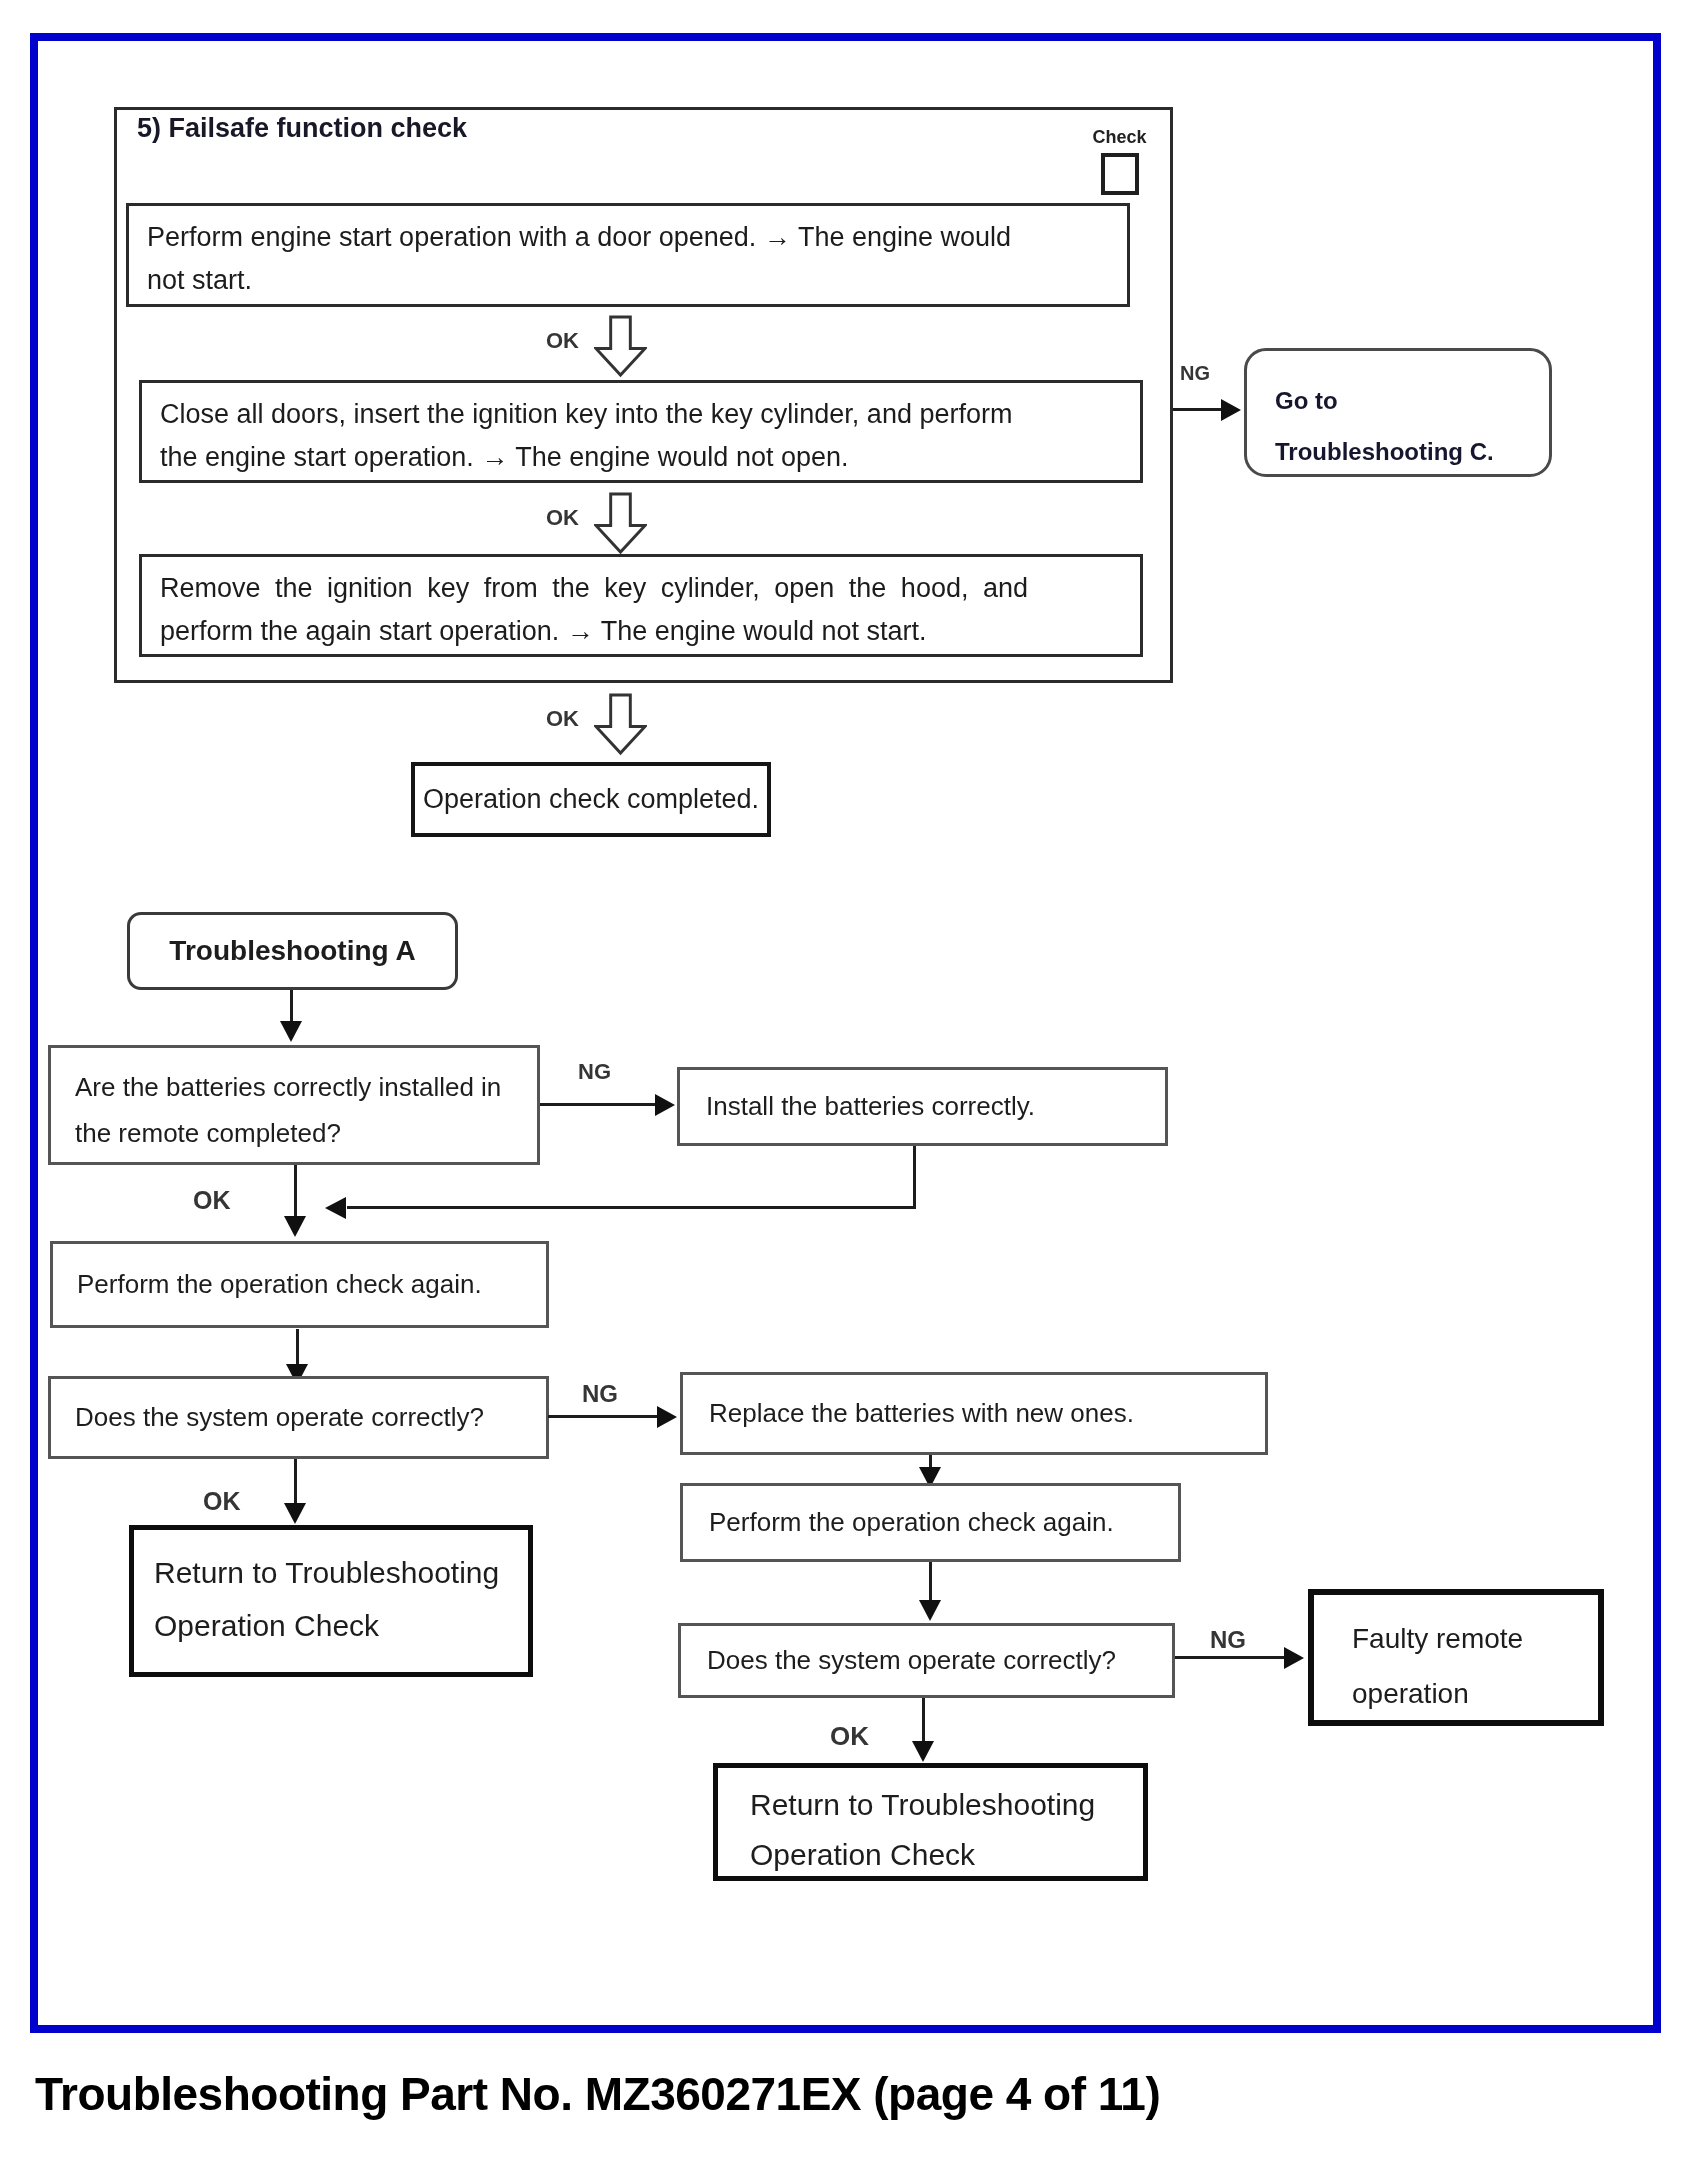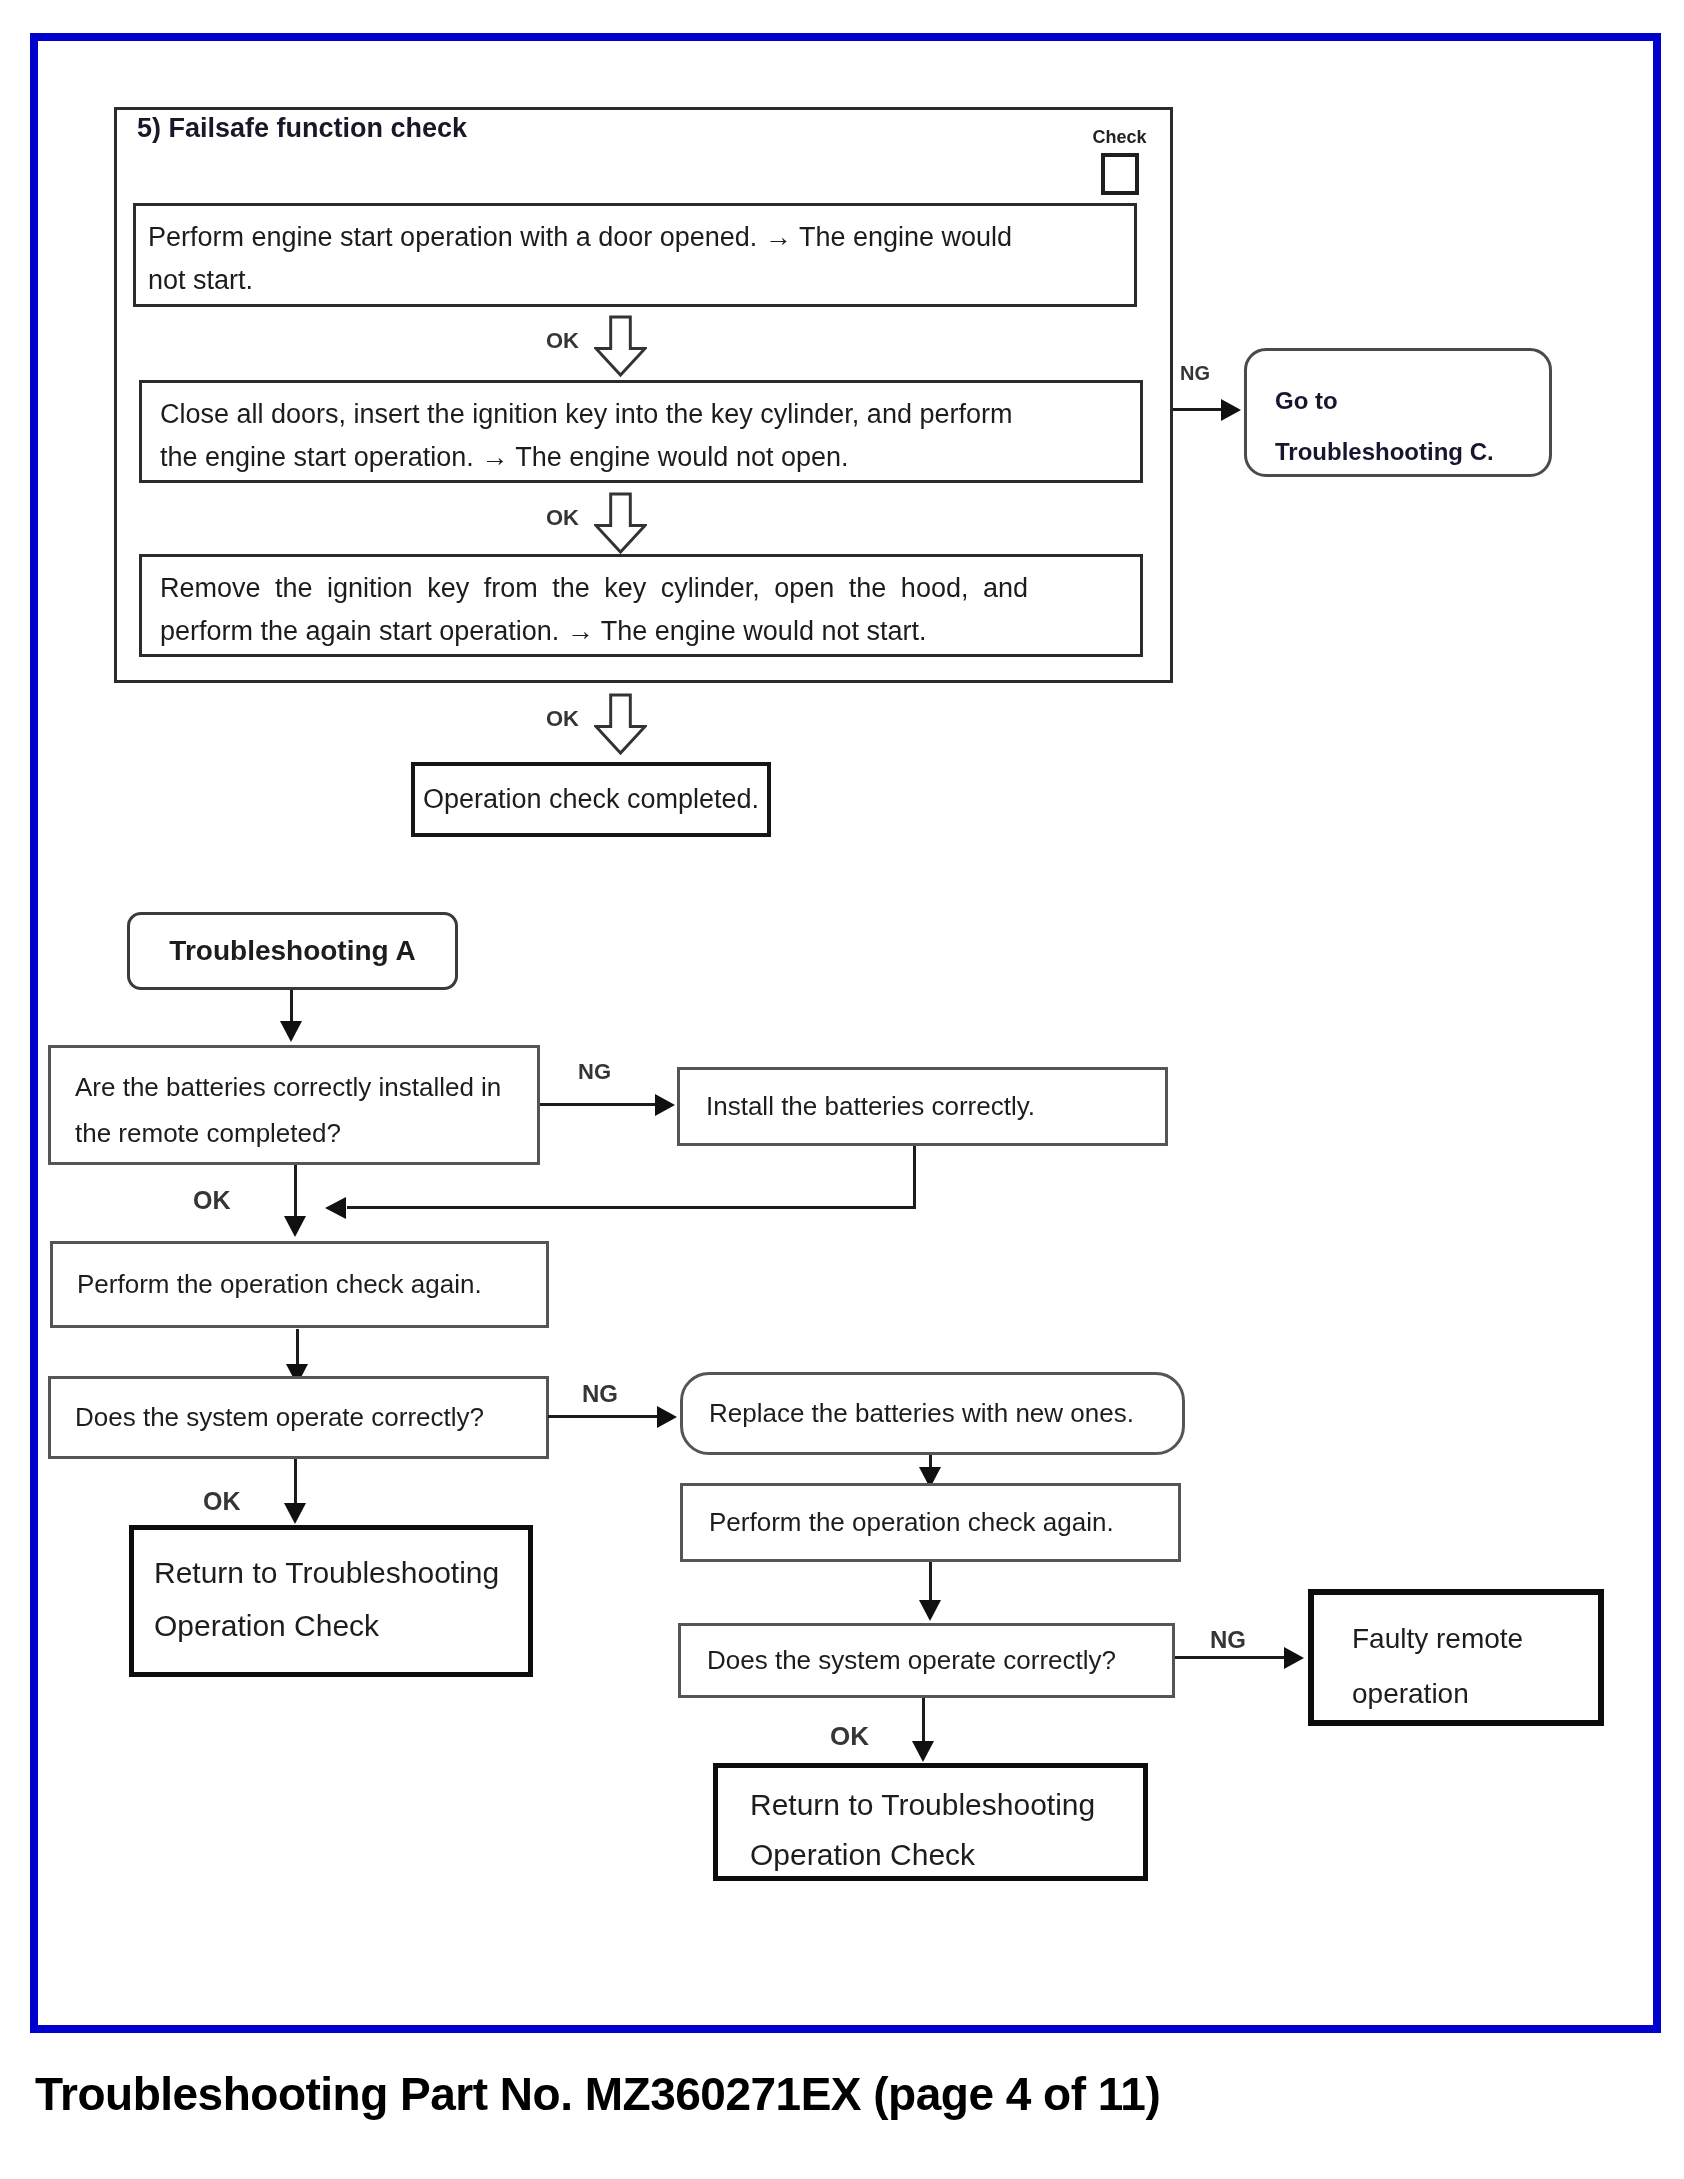--- a/index.html
+++ b/index.html
@@ -33,21 +33,21 @@
 <div class="canvas">
   <div class="page-frame"></div>
 
   <div class="box box-dark" style="left:114px;top:107px;width:1059px;height:576px;"></div>
 
   <div class="abs" style="left:137px;top:113px;font-size:27px;font-weight:600;color:#181828;">5) Failsafe function check</div>
 
   <div class="abs" style="left:1074px;top:127px;width:91px;text-align:center;font-size:18px;font-weight:700;color:#222;">Check</div>
   <div class="checkbox" style="left:1101px;top:153px;"></div>
 
-  <div class="box box-dark steptext" style="left:133px;top:203px;width:1004px;height:104px;padding:10px 12px;">
+  <div class="box box-dark steptext" style="left:126px;top:203px;width:1004px;height:104px;padding:10px 18px;">
     <div class="ln">Perform engine start operation with a door opened. → The engine would</div>
     <div class="ln">not start.</div>
   </div>
 
   <div class="lbl" style="left:475px;top:328px;width:104px;text-align:right;font-size:22px;">OK</div>
   <svg class="okarrow" style="left:594px;top:315px;" viewBox="0 0 54 64">
     <polygon points="17,2 37,2 37,34 52,34 27,61 2,34 17,34" fill="#ffffff" stroke="#333" stroke-width="3" stroke-linejoin="miter"></polygon>
   </svg>
 
   <div class="box box-dark steptext" style="left:139px;top:380px;width:1004px;height:103px;padding:10px 18px;">
@@ -108,21 +108,21 @@
 
   <div class="vline" style="left:296px;top:1329px;height:38px;"></div>
   <div class="head-down" style="left:286px;top:1364px;"></div>
 
   <div class="box flexl" style="left:48px;top:1376px;width:501px;height:83px;border-color:#555;padding-left:24px;font-size:26px;">Does the system operate correctly?</div>
 
   <div class="lbl" style="left:582px;top:1380px;font-size:24px;font-weight:600;">NG</div>
   <div class="hline" style="left:548px;top:1415px;width:115px;"></div>
   <div class="head-right" style="left:657px;top:1406px;"></div>
 
-  <div class="box flexl" style="left:680px;top:1372px;width:505px;height:83px;border-color:#555;padding-left:26px;font-size:26px;border-radius:29px;">Replace the batteries with new ones.</div>
+  <div class="box flexl" style="left:680px;top:1372px;width:588px;height:83px;border-color:#555;padding-left:26px;font-size:26px;">Replace the batteries with new ones.</div>
 
   <div class="lbl" style="left:203px;top:1487px;font-size:25px;font-weight:600;">OK</div>
   <div class="vline" style="left:294px;top:1459px;height:46px;"></div>
   <div class="head-down" style="left:284px;top:1503px;"></div>
 
   <div class="box box-bold" style="left:129px;top:1525px;width:404px;height:152px;padding:16px 0 0 20px;font-size:30px;line-height:53px;">
     <div class="ln">Return to Troubleshooting</div>
     <div class="ln">Operation Check</div>
   </div>
 

